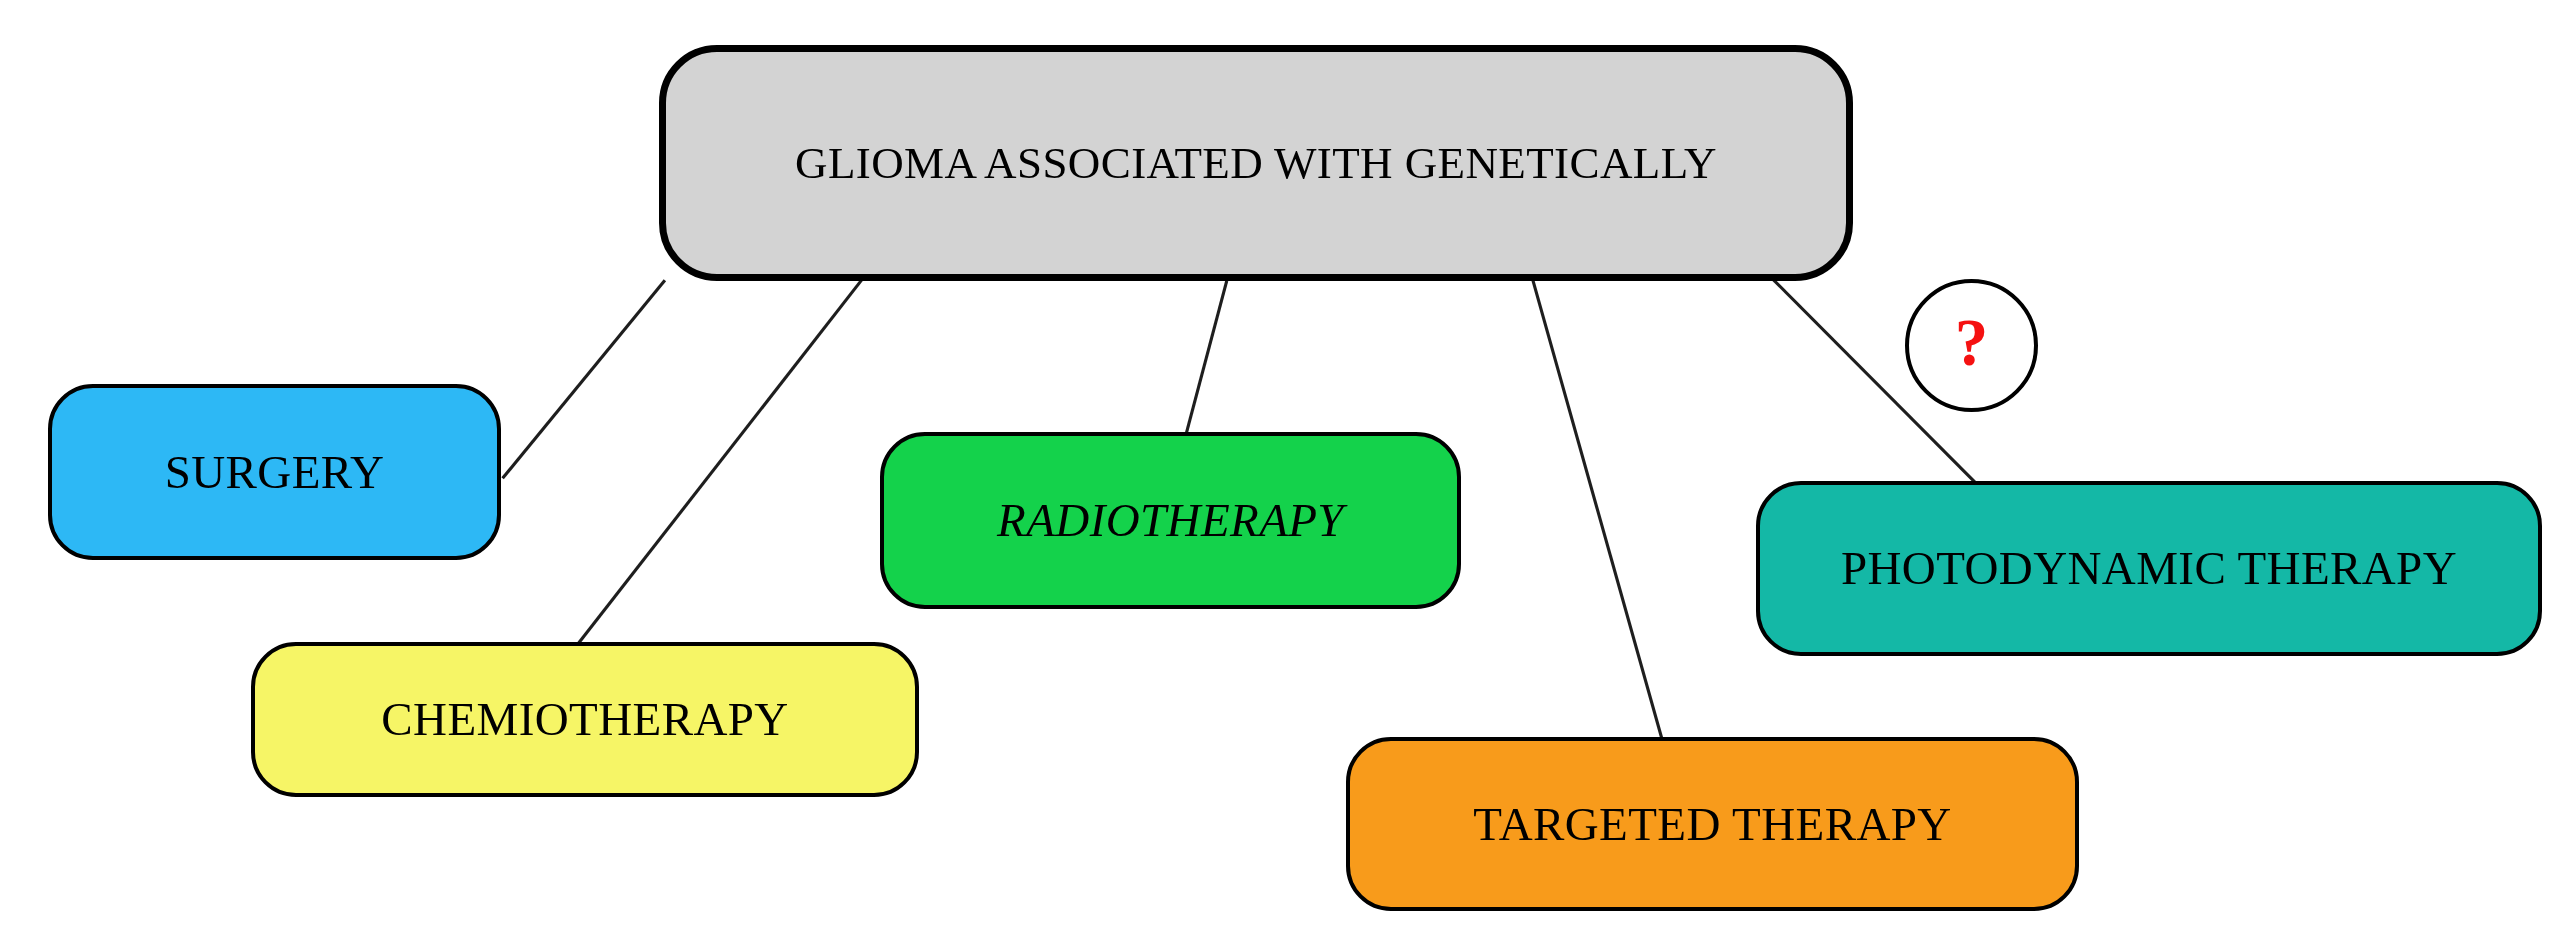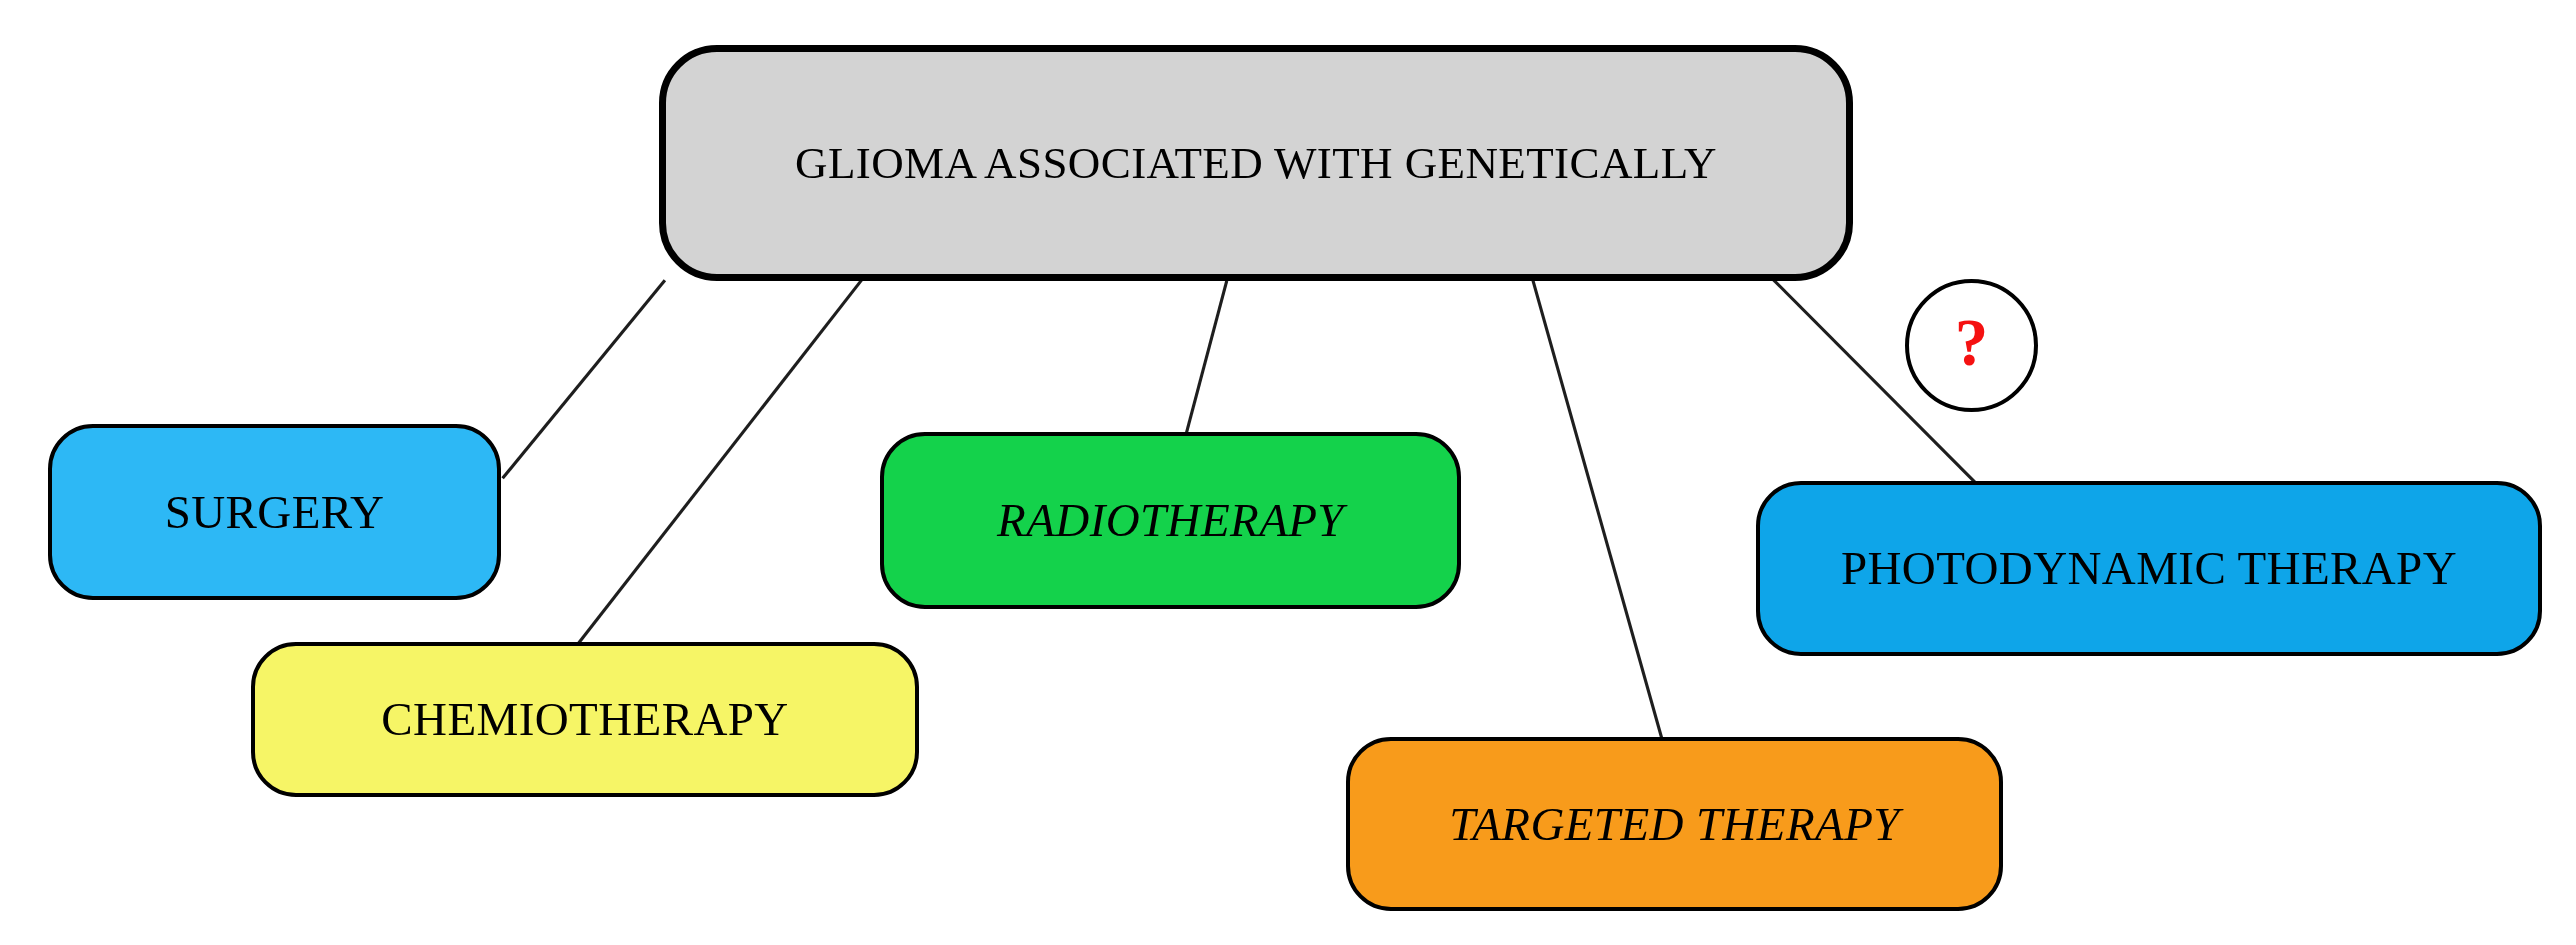--- a/index.html
+++ b/index.html
@@ -39,24 +39,24 @@
   .node-root {
     left: 659px;
     top: 45px;
     width: 1194px;
     height: 236px;
     border-width: 7.8px;
     border-radius: 58px;
     font-size: 45px;
     line-height: 1.62;
   }
-  .node-surgery        { left: 48px;   top: 384px; width: 453px;  height: 176px; margin-top: 40px; }
+  .node-surgery        { left: 48px;   top: 384px; width: 453px;  height: 176px; }
   .node-chemiotherapy  { left: 211px;  top: 642px; width: 668px;  height: 155px; margin-left: 40px; }
   .node-radiotherapy   { left: 880px; top: 432px; width: 581px;  height: 177px; font-style: italic; }
-  .node-targeted       { left: 1346px; top: 737px; width: 657px;  height: 174px; font-style: italic; }
+  .node-targeted       { left: 1346px; top: 737px; width: 733px;  height: 174px; }
   .node-photodynamic   { left: 1756px; top: 481px; width: 786px; height: 175px; }
   .question-circle {
     position: absolute;
     z-index: 3;
     left: 1905px;
     top: 279px;
     width: 133px;
     height: 133px;
     box-sizing: border-box;
     border: 4.7px solid #000000;
@@ -99,21 +99,21 @@
   </div>
 
   <div class="node node-radiotherapy" style="background-color: rgb(20, 210, 75);">
     <span>RADIOTHERAPY</span>
   </div>
 
   <div class="node node-targeted" style="background-color: rgb(248, 155, 27);">
     <span>TARGETED THERAPY</span>
   </div>
 
-  <div class="node node-photodynamic" style="background-color: #0ea5e9;">
+  <div class="node node-photodynamic" style="background-color: #14b8a6;">
     <span>PHOTODYNAMIC THERAPY</span>
   </div>
 
   <div class="question-circle" style="background-color: rgb(255, 255, 255);">
     <span style="color: rgb(245, 17, 17);">?</span>
   </div>
 
 </div>
 
 

